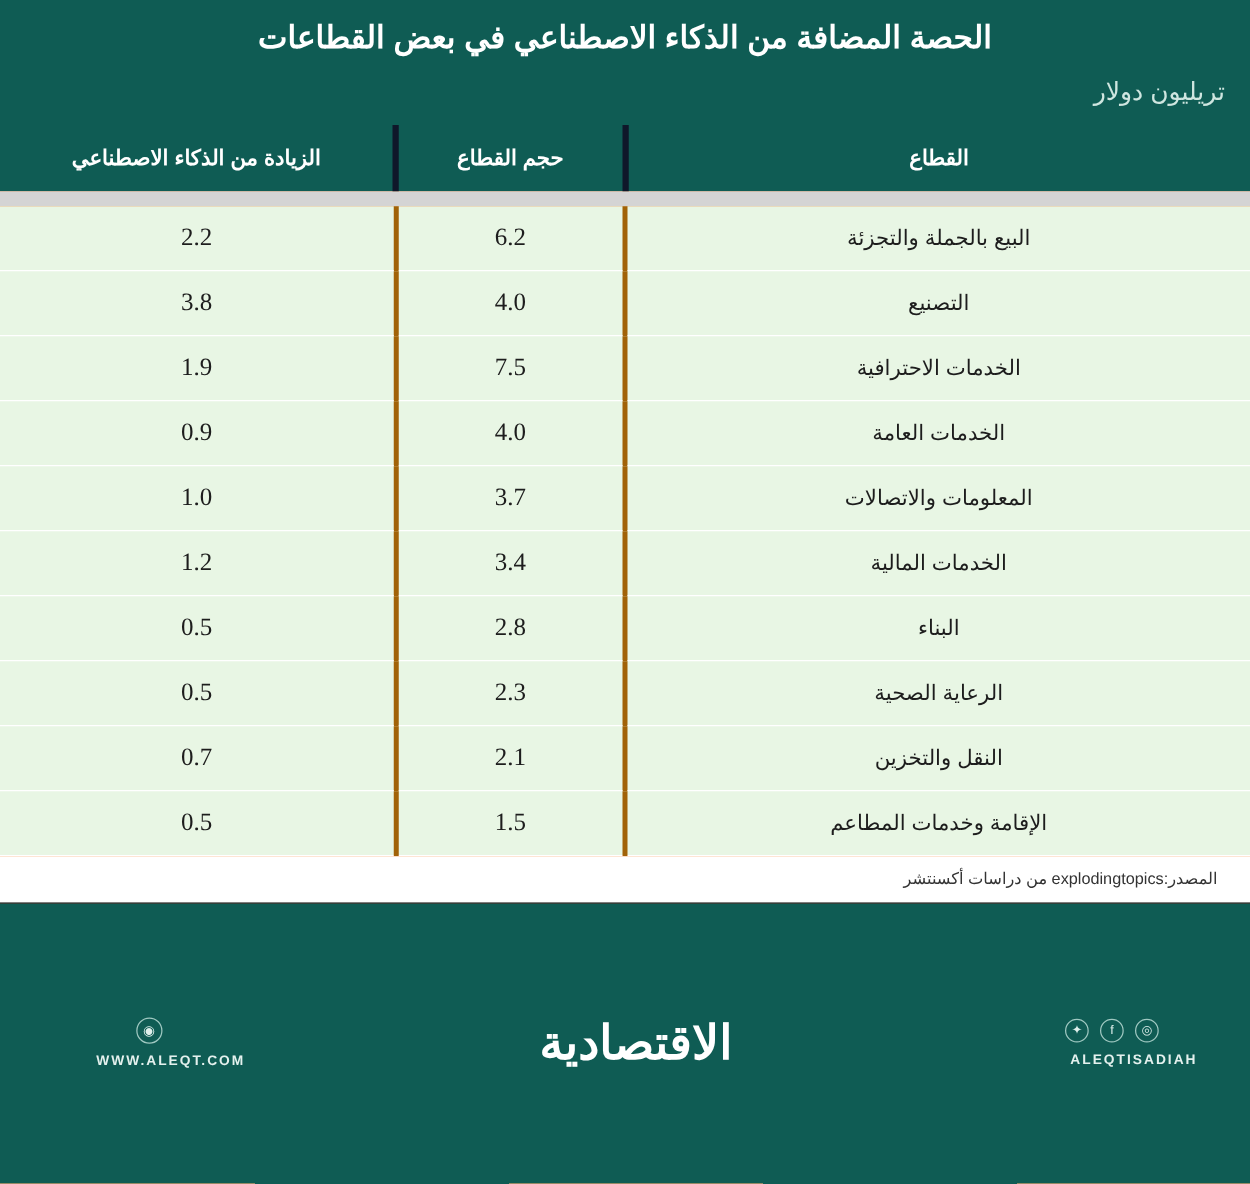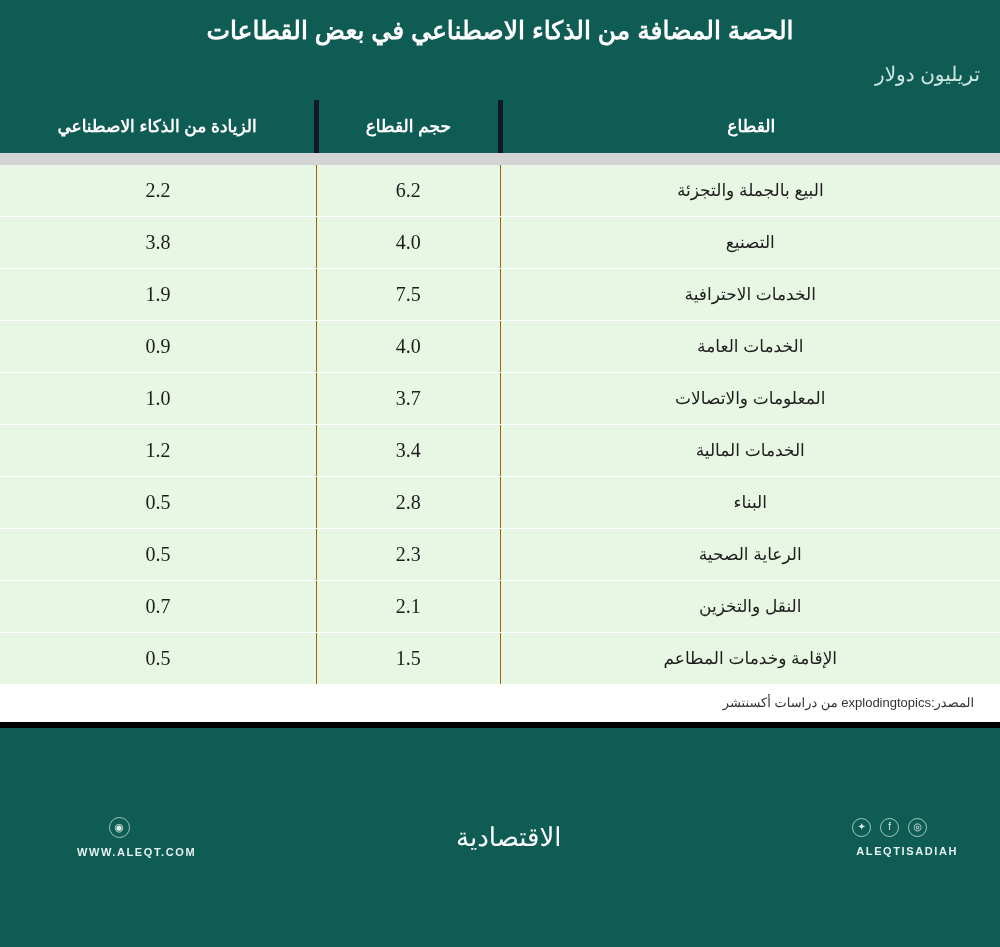--- a/index.html
+++ b/index.html
@@ -67,40 +67,40 @@
   }
 
   tbody td {
     background: #e8f6e4;
     color: #1d1d1d;
     font-size: 18px;
     text-align: center;
     padding: 14px 10px;
     border-bottom: 1px solid #ffffff;
     border-right: 1px solid #ffffff;
-    border-left: 1px solid #a16207;
+    border-left: 4px solid #a16207;
   }
   tbody td.col-sector {
     border-right: none;
     font-size: 17px;
   }
   tbody td.col-increase { border-left: none; }
   tbody td.num {
     font-family: "Liberation Serif", serif;
     font-size: 20px;
   }
 
   
   .source {
     background: #ffffff;
     padding: 10px 26px 12px;
     text-align: right;
     color: #333333;
     font-size: 13px;
-    border-bottom: 6px solid #000000;
+    border-bottom: 1px solid #000000;
   }
 
   
   .footer {
     background: #0f5c54;
     flex: 1;
     display: flex;
     align-items: center;
     justify-content: space-between;
     padding: 0 42px;
@@ -125,22 +125,22 @@
   }
   .footer-label {
     font-size: 11px;
     letter-spacing: 1.6px;
     color: #e4f1ee;
     font-weight: bold;
     margin-left: 35px;
   }
   .brand {
     color: #ffffff;
-    font-size: 26px;
-    font-weight: normal;
+    font-size: 38px;
+    font-weight: bold;
     letter-spacing: -0.5px;
     text-align: center;
   }
   .globe-ic {
     width: 21px; height: 21px;
     border-radius: 50%;
     border: 1px solid #9fc8c1;
     color: #dff0ec;
     font-size: 11px;
     display: flex; align-items: center; justify-content: center;

